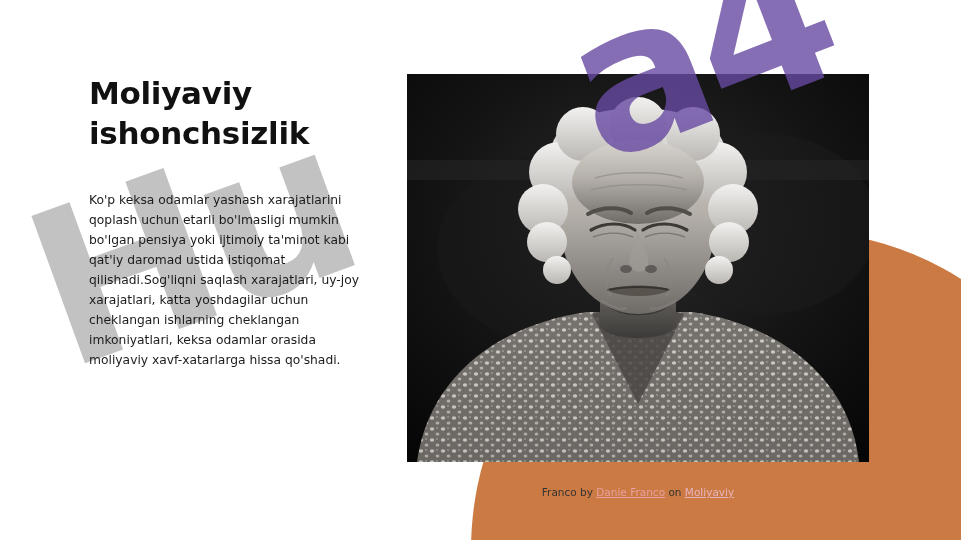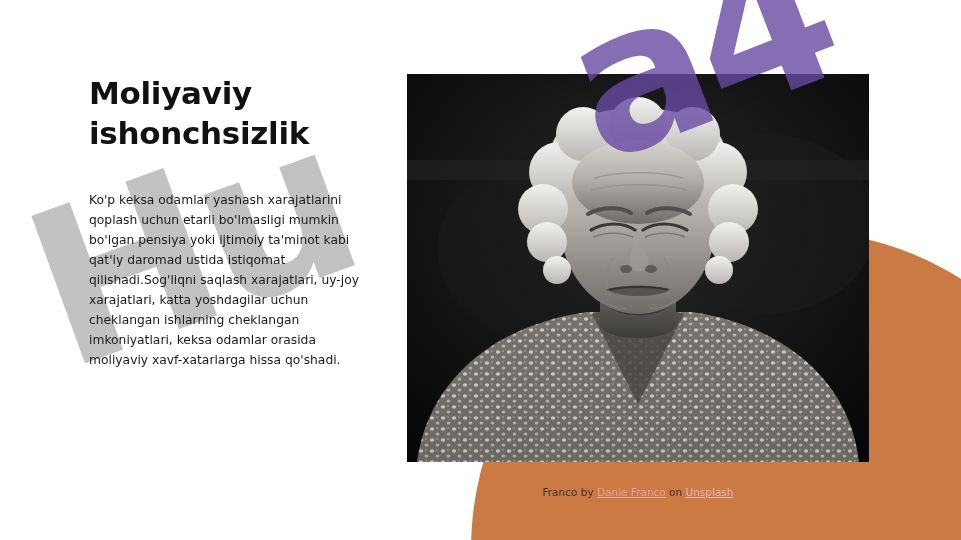--- a/index.html
+++ b/index.html
@@ -239,16 +239,16 @@
   </div>
 
   <div class="wm-purple">
     <div class="wm-purple-text">a4</div>
   </div>
 
   <div class="credit">
     <span>Franco by</span>
     <a href="#" class="lnk1">Danie Franco</a>
     <span>on</span>
-    <a href="#" class="lnk2">Unsplash</a>
+    <a href="#" class="lnk2">Moliyaviy</a>
   </div>
 
 </div>
 
 </body></html>

